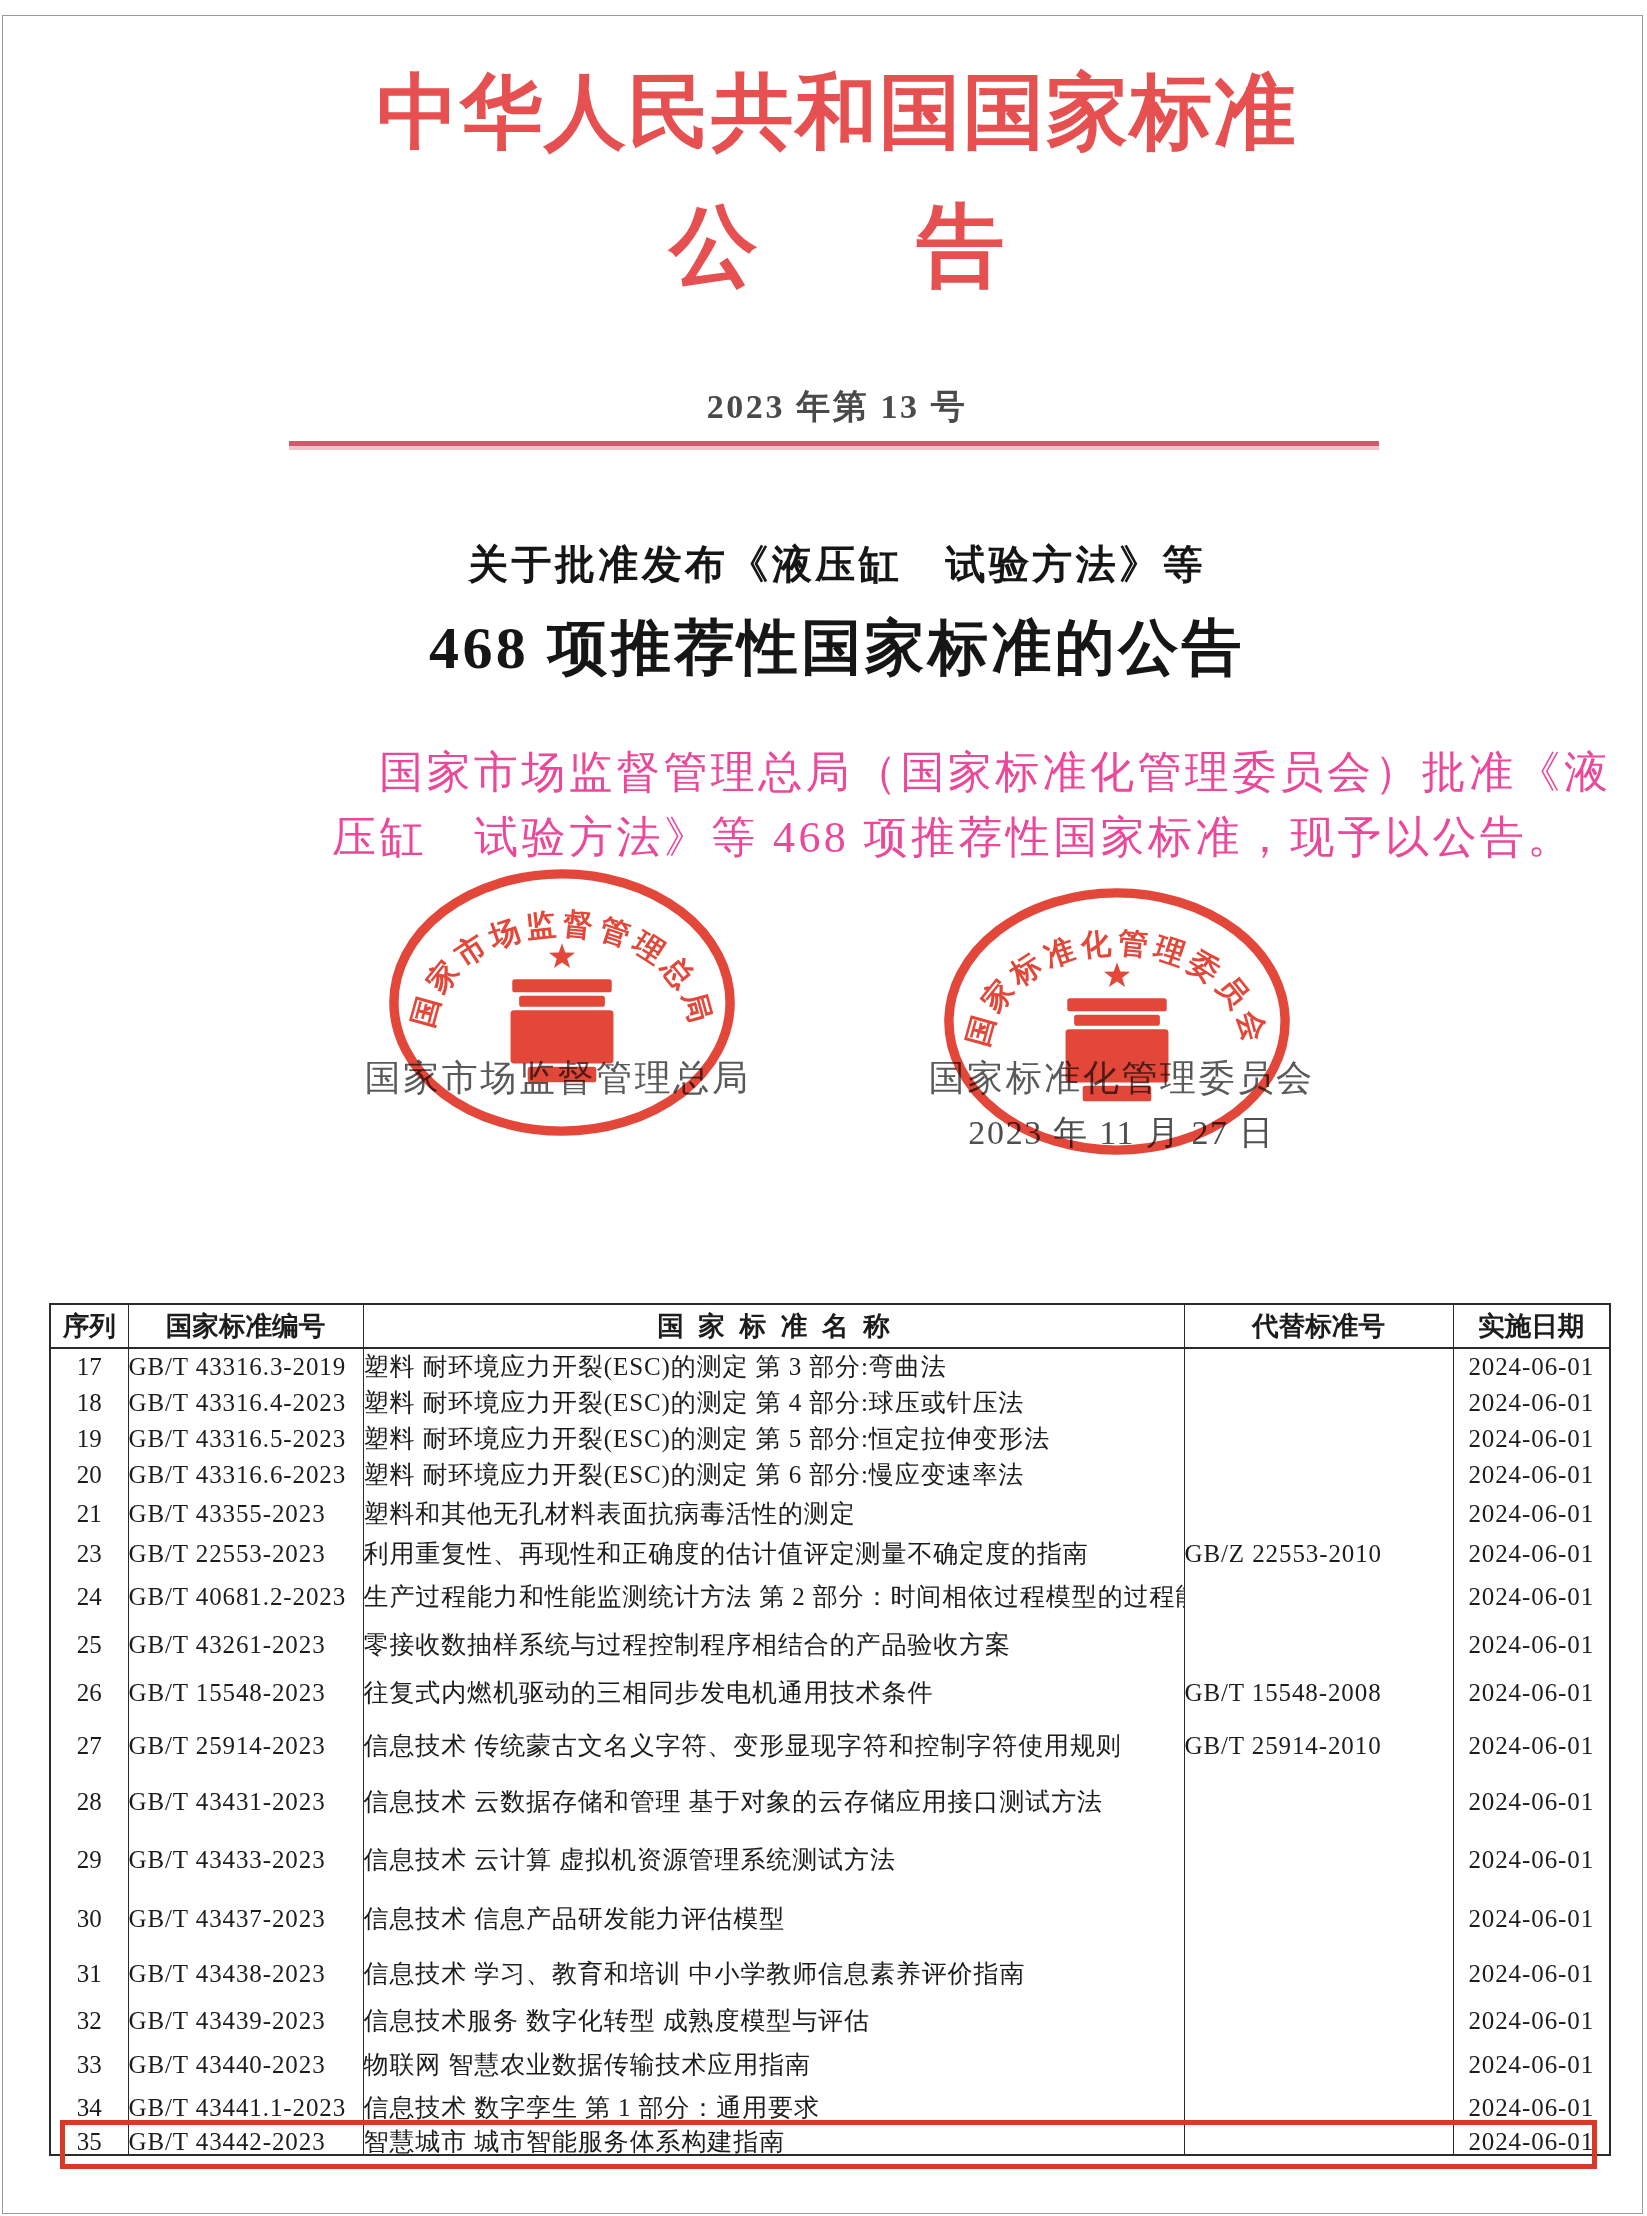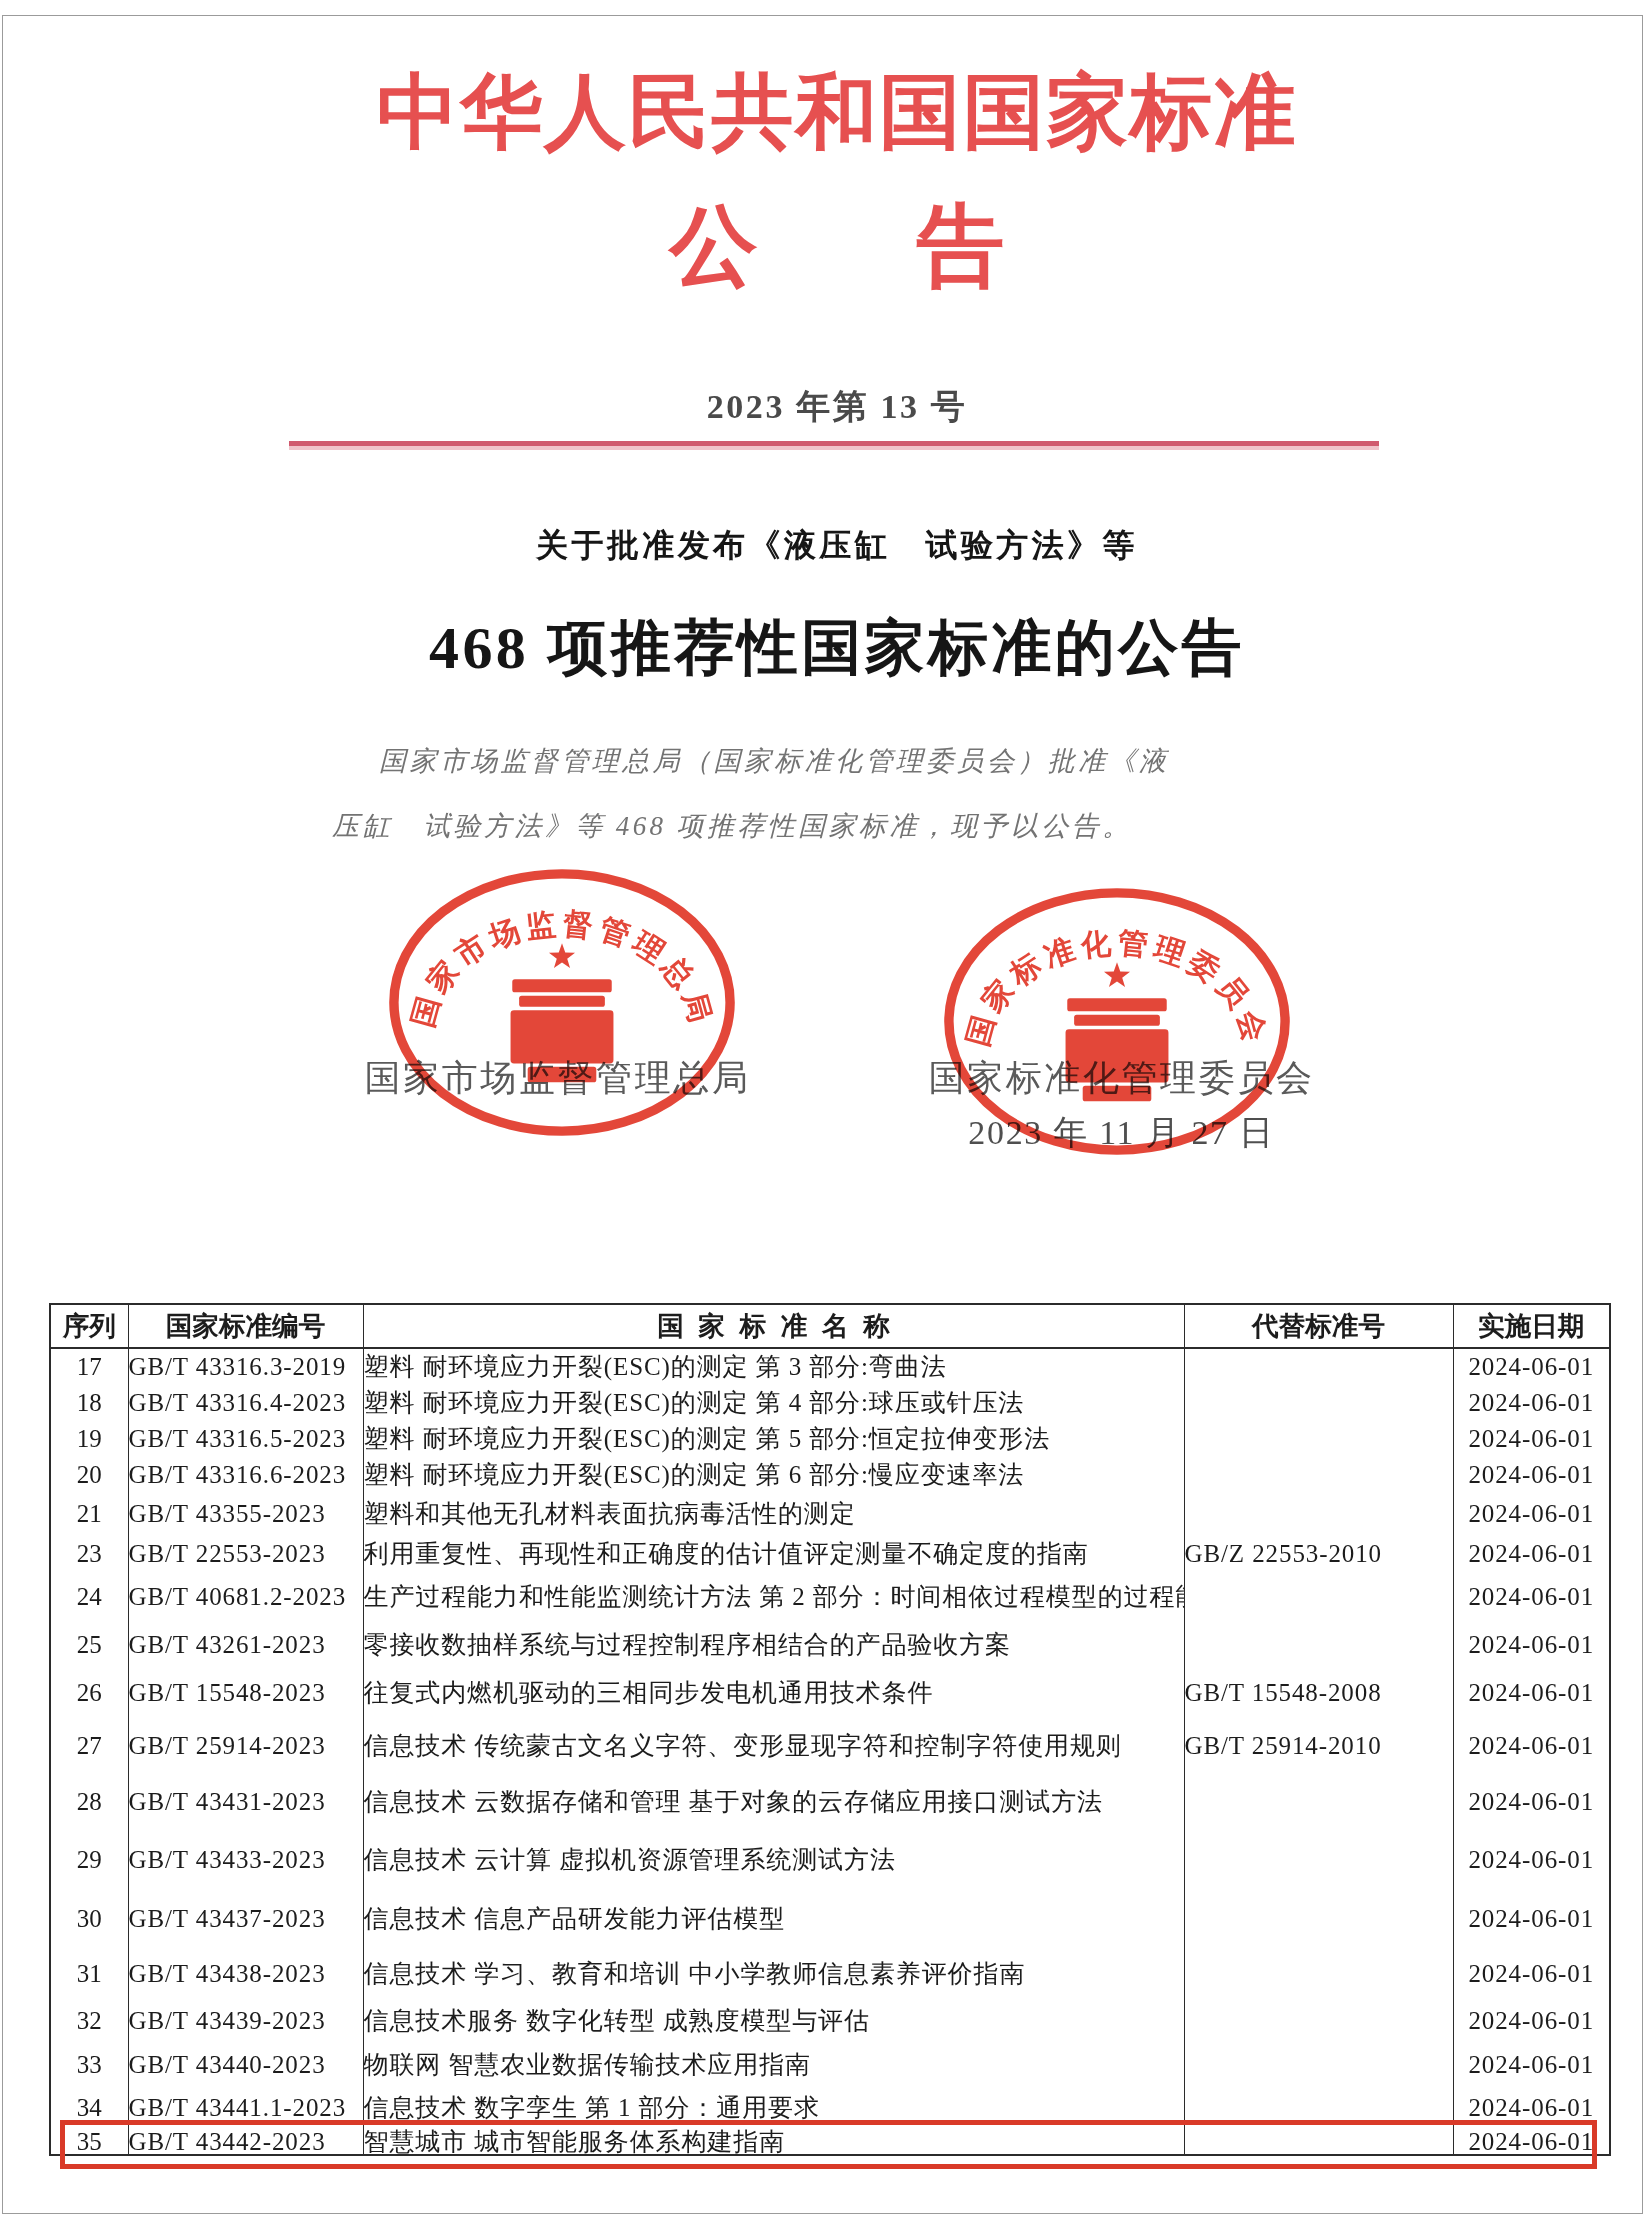--- a/index.html
+++ b/index.html
@@ -21,24 +21,24 @@
     top:187px;font-size:88px;font-weight:700;color:#e65050;
     display:flex;justify-content:center;gap:159px;left:26px;width:1622px;position:absolute;
   }
   .issue-no{
     top:384px;font-size:34px;color:#4a4a4a;letter-spacing:2.6px;font-weight:600;
   }
   .red-line{
     position:absolute;left:289px;top:441px;width:1090px;height:8.6px;
     background:linear-gradient(to bottom,#d05a6e 0 55%,#f0c3ca 55% 100%);
   }
-  .notice-h1{top:524px;font-size:32px;font-weight:700;color:#161616;letter-spacing:3.4px;white-space:nowrap;}
+  .notice-h1{top:537px;font-size:40px;font-weight:700;color:#161616;letter-spacing:3.4px;white-space:nowrap;}
   .notice-h2{top:608px;font-size:60px;font-weight:700;color:#161616;letter-spacing:3.4px;white-space:nowrap;}
 
-  .body-line{position:absolute;left:332px;font-size:27px;color:#737373;letter-spacing:3.4px;white-space:nowrap;font-style:italic;}
+  .body-line{position:absolute;left:332px;font-size:44px;color:#ec4899;letter-spacing:3.4px;white-space:nowrap;}
   .body-line.l1{top:743px;padding-left:47px;}
   .body-line.l2{top:808px;}
 
   .agency{
     position:absolute;top:1054px;font-size:36px;color:#5a5a5a;
     letter-spacing:2.6px;white-space:nowrap;text-align:center;width:403px;
   }
   .agency.left{left:356px;}
   .agency.right{left:920px;}
   .seal-date{

